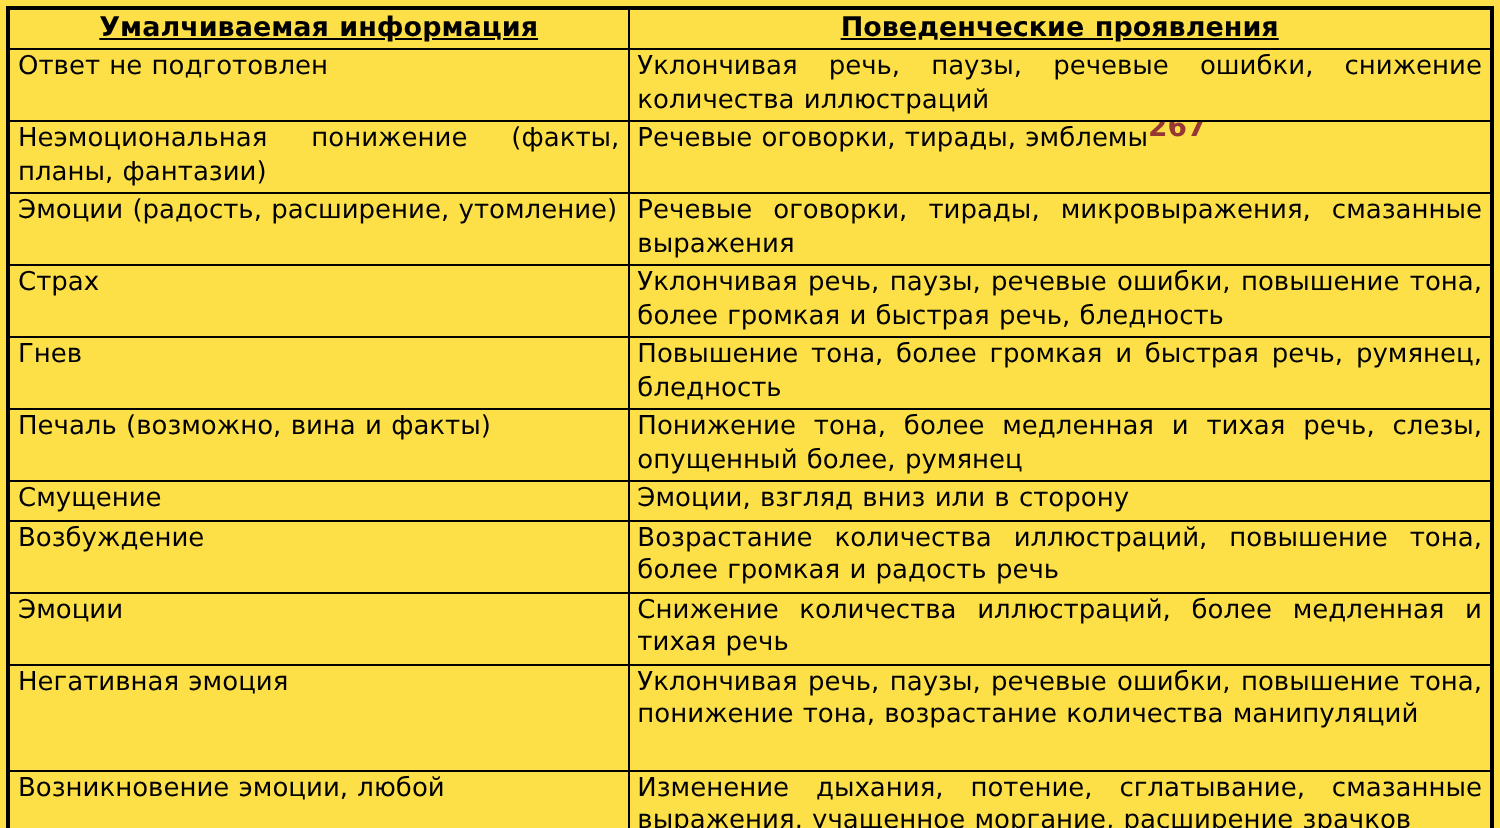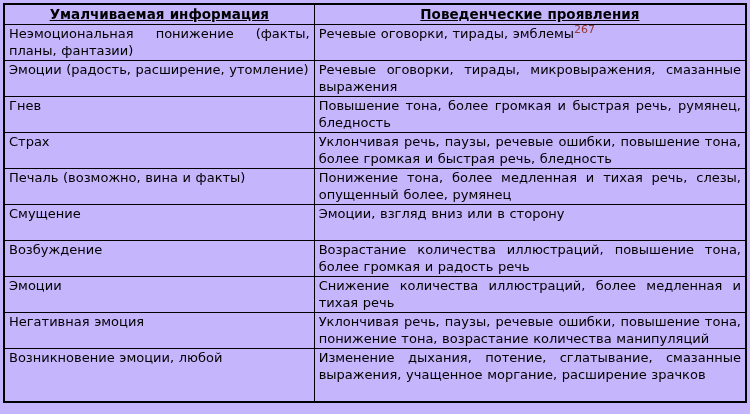--- a/index.html
+++ b/index.html
@@ -5,21 +5,21 @@
   html, body {
     margin: 0;
     padding: 0;
     background: #ffffff;
   }
   .page {
     width: 750px;
     height: 414px;
     box-sizing: border-box;
     padding: 3px;
-    background: #c4b5fd;
+    background: #fde047;
     font-family: "DejaVu Sans", sans-serif;
     overflow: hidden;
   }
   table.info-table {
     border-collapse: collapse;
     width: 744px;
     table-layout: fixed;
     border: 2px solid #000000;
   }
   .info-table th,
@@ -44,63 +44,68 @@
     padding: 1px 2px;
   }
   .col-info  { width: 306px; }
   .col-behav { width: 426px; }
   tbody tr { height: 36px; }
   tbody tr:nth-child(7)  { height: 18px; margin-top: 12px; }
   tbody tr:nth-child(10) { height: 53px; }
   tbody tr:nth-child(11) { height: 30px; }
   .footnote-ref {
     color: var(--footnote-color, #953735);
-    font-size: 11px;
+    font-size: 14px;
     line-height: 1;
     position: relative;
     top: -5px;
     vertical-align: baseline;
     word-spacing: 0;
+    font-weight: bold;
   }
 </style>
 </head>
 <body>
 
 <div class="page">
   <table class="info-table">
     <colgroup>
       <col class="col-info">
       <col class="col-behav">
     </colgroup>
     <thead>
       <tr>
         <th>Умалчиваемая информация</th>
         <th>Поведенческие проявления</th>
       </tr>
     </thead>
     <tbody>
+  <tr>
+    <td>Ответ не подготовлен</td>
+    <td>Уклончивая речь, паузы, речевые ошибки, снижение количества иллюстраций</td>
+  </tr>
 
   <tr>
     <td>Неэмоциональная понижение (факты, планы, фантазии)</td>
     <td>Речевые оговорки, тирады, эмблемы<span class="footnote-ref">267</span></td>
   </tr>
 
   <tr>
     <td>Эмоции (радость, расширение, утомление)</td>
     <td>Речевые оговорки, тирады, микровыражения, смазанные выражения</td>
   </tr>
 
   <tr>
-    <td>Гнев</td>
-    <td>Повышение тона, более громкая и быстрая речь, румянец, бледность</td>
+    <td>Страх</td>
+    <td>Уклончивая речь, паузы, речевые ошибки, повышение тона, более громкая и быстрая речь, бледность</td>
   </tr>
 
   <tr>
-    <td>Страх</td>
-    <td>Уклончивая речь, паузы, речевые ошибки, повышение тона, более громкая и быстрая речь, бледность</td>
+    <td>Гнев</td>
+    <td>Повышение тона, более громкая и быстрая речь, румянец, бледность</td>
   </tr>
 
   <tr>
     <td>Печаль (возможно, вина и факты)</td>
     <td>Понижение тона, более медленная и тихая речь, слезы, опущенный более, румянец</td>
   </tr>
 
   <tr>
     <td>Смущение</td>
     <td>Эмоции, взгляд вниз или в сторону</td>

